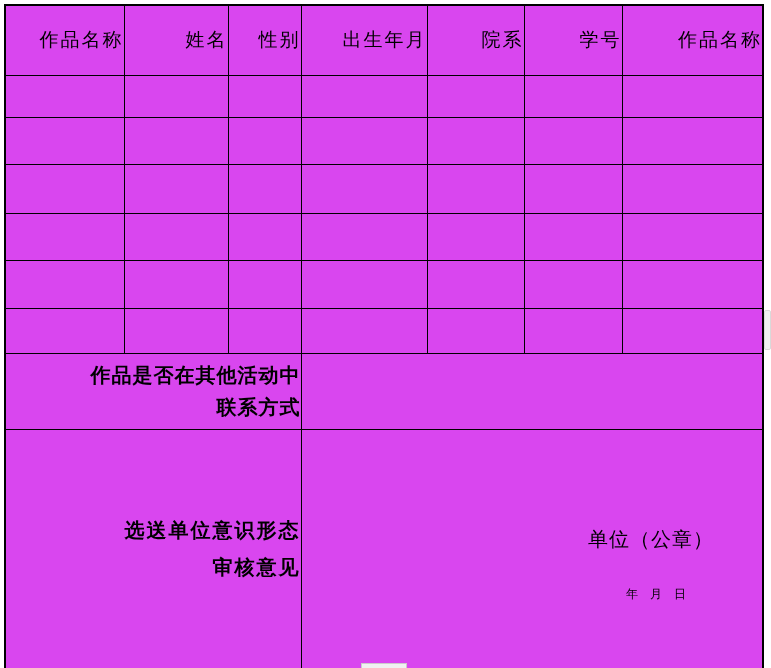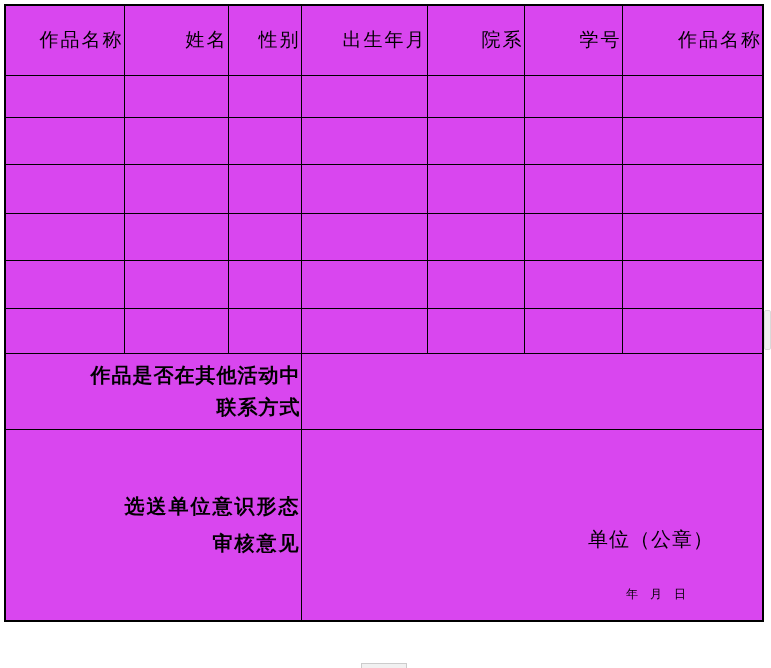--- a/index.html
+++ b/index.html
@@ -32,21 +32,21 @@
     border: 1.5px solid #000000;
     padding: 0;
     background: #d946ef;
     vertical-align: middle;
     text-align: right;
     overflow: hidden;
   }
   
   tr.r-head   { height: 70px; }
   tr.r-award  { height: 76px; }
-  tr.r-review { height: 192px; }
+  tr.r-review { height: 240px; }
 
   .form-table th {
     font-weight: normal;
     font-size: 19px;
     letter-spacing: 2px;
   }
   .label-cell {
     font-weight: bold;
     font-size: 20px;
   }

